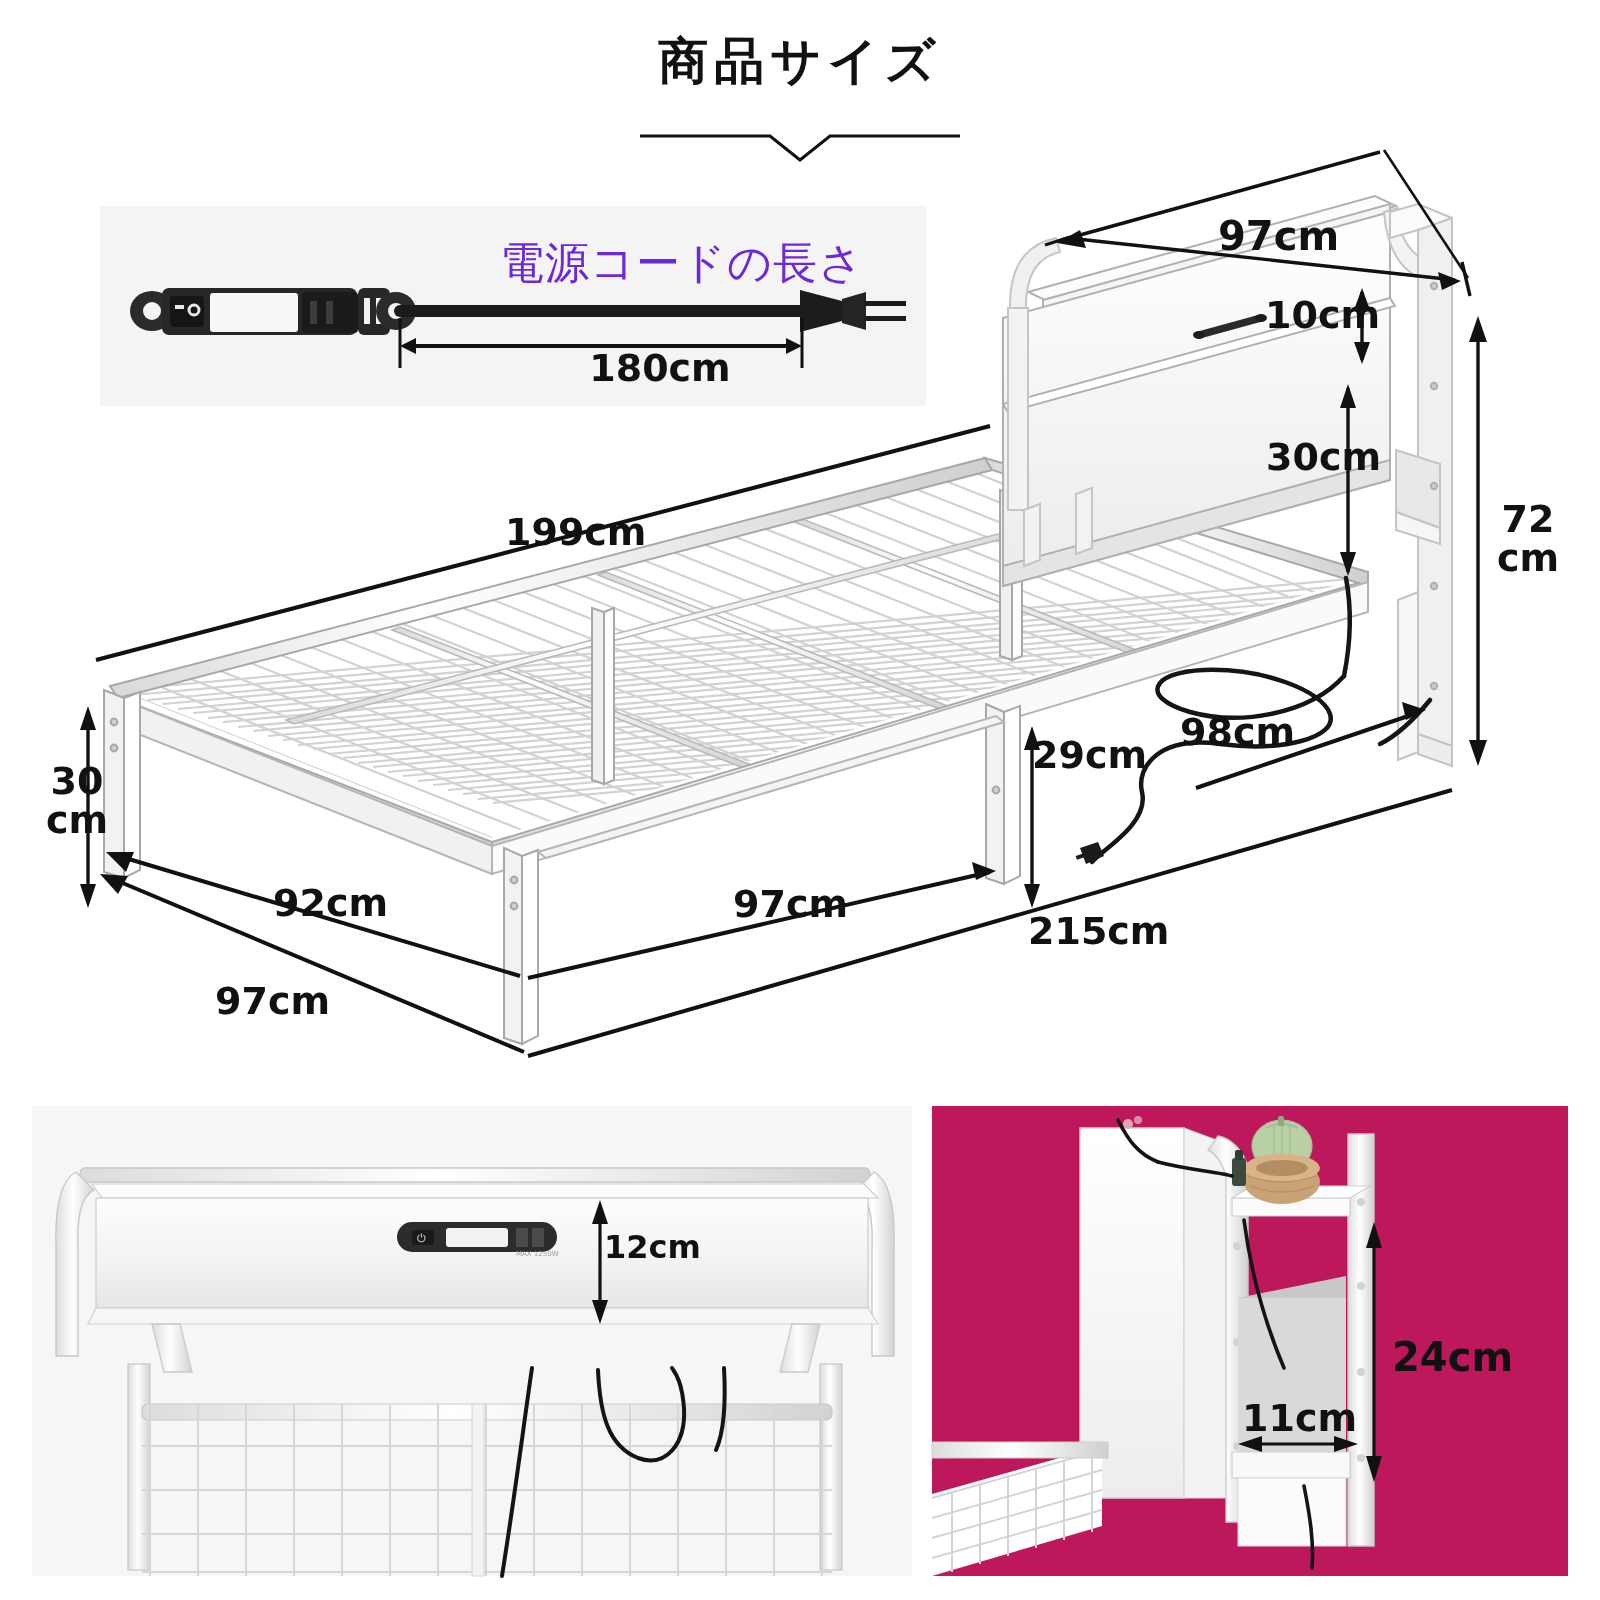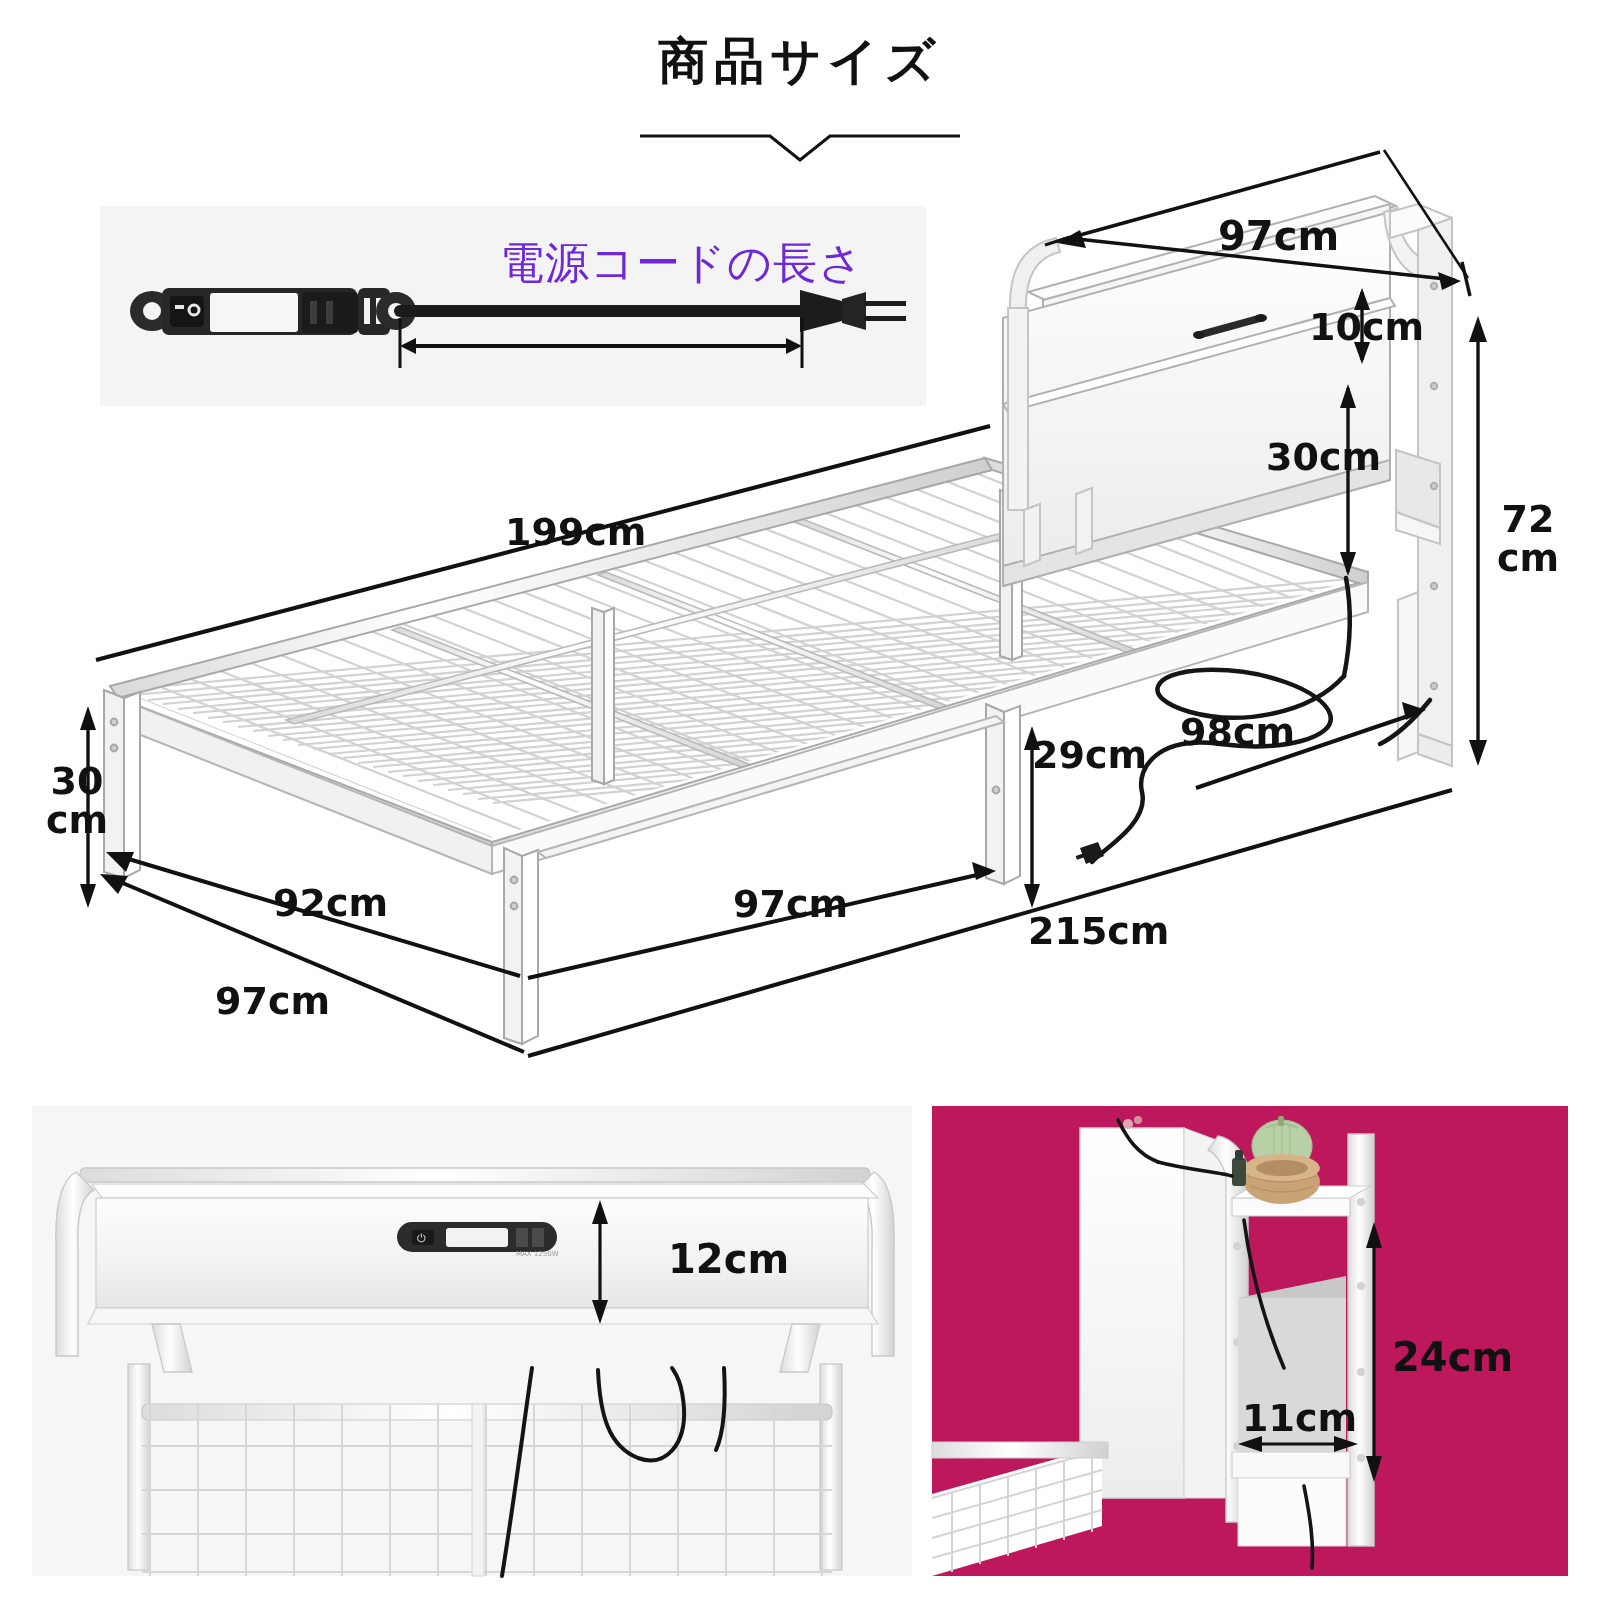--- a/index.html
+++ b/index.html
@@ -125,20 +125,21 @@
 
       <g stroke="#111111" fill="none">
         <line x1="300" y1="112" x2="300" y2="162" stroke-width="3"></line>
         <line x1="702" y1="112" x2="702" y2="162" stroke-width="3"></line>
         <line x1="305" y1="140" x2="697" y2="140" stroke-width="4"></line>
         <path d="M300 140 L316 132 L316 148 Z" fill="#111111" stroke="none"></path>
         <path d="M702 140 L686 132 L686 148 Z" fill="#111111" stroke="none"></path>
       </g>
     </svg>
 
+    <div class="abs" id="cord-length-label">180cm</div>
   </div>
 
   <svg class="abs" style="left:0;top:0;" width="1600" height="1100" viewBox="0 0 1600 1100">
 
     <defs>
       <linearGradient id="panelShade" x1="0" y1="0" x2="0" y2="1">
         <stop offset="0%" stop-color="#ffffff"></stop>
         <stop offset="100%" stop-color="#ebebeb"></stop>
       </linearGradient>
       <linearGradient id="tubeShade" x1="0" y1="0" x2="1" y2="0">
@@ -396,21 +397,21 @@
       </g>
 
       <g>
         <line x1="528" y1="1056" x2="1452" y2="790" stroke-width="4"></line>
       </g>
     </g>
   </svg>
 
   <div class="abs dim s40" style="left:1218px;top:216px;">97cm</div>
 
-  <div class="abs dim s38" style="left:1265px;top:308px;margin-left:44px;">10cm</div>
+  <div class="abs dim s38" style="left:1265px;top:296px;">10cm</div>
 
   <div class="abs dim s38" style="left:1266px;top:438px;">30cm</div>
 
   <div class="abs dim s38 two" style="left:1492px;top:500px;width:72px;">
     <div>72</div>
     <div>cm</div>
   </div>
 
   <div class="abs dim s38" style="left:505px;top:513px;">199cm</div>
 
@@ -507,21 +508,21 @@
         <rect x="440" y="298" width="12" height="172" fill="#f3f3f3" stroke="#d6d6d6" stroke-width="1"></rect>
       </g>
 
       <g fill="none" stroke="#141414" stroke-width="4" stroke-linecap="round">
         <path d="M500 262 C492 316 484 382 470 470"></path>
         <path d="M566 264 C568 308 576 340 606 352 C634 362 654 338 652 302 C650 276 644 268 640 262"></path>
         <path d="M692 262 C694 298 692 326 684 344"></path>
       </g>
     </svg>
 
-    <div class="abs panel-dim" style="left:636px;top:122px;font-size:40px;margin-top:8px;">12cm</div>
+    <div class="abs panel-dim" style="left:572px;top:122px;font-size:32px;">12cm</div>
   </div>
 
   <div class="abs" id="panel-shelf">
     <svg class="abs" style="left:0;top:0;" width="636" height="470" viewBox="0 0 636 470">
       <defs>
         <linearGradient id="shelfBoard" x1="0" y1="0" x2="0" y2="1">
           <stop offset="0%" stop-color="#ffffff"></stop>
           <stop offset="100%" stop-color="#ededed"></stop>
         </linearGradient>
         <linearGradient id="postG2" x1="0" y1="0" x2="1" y2="0">

